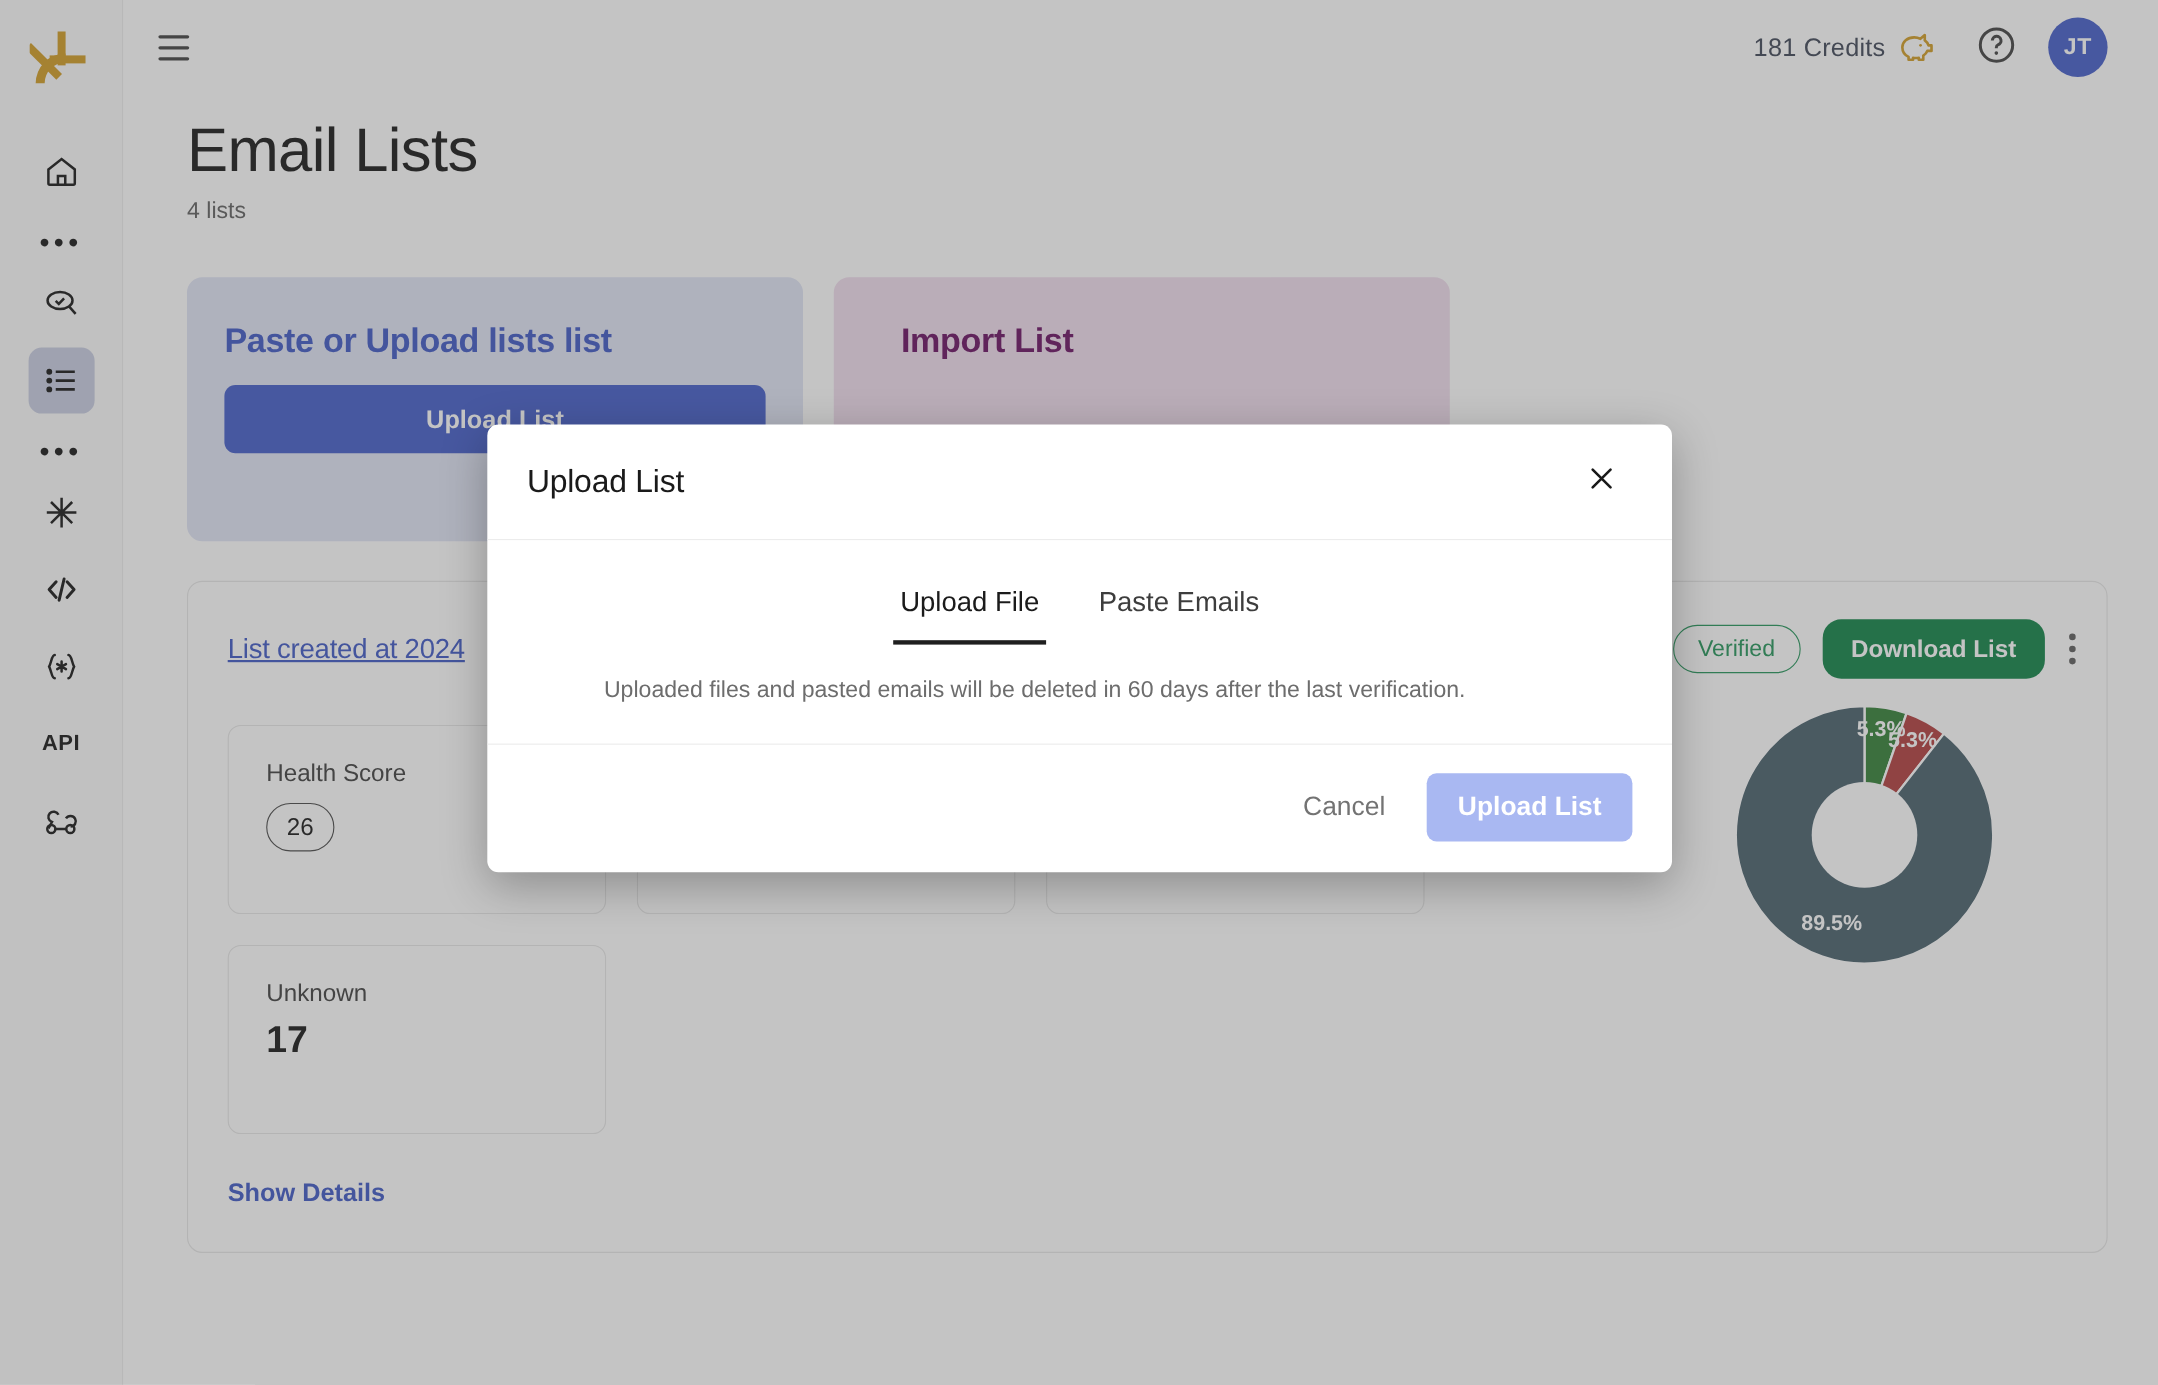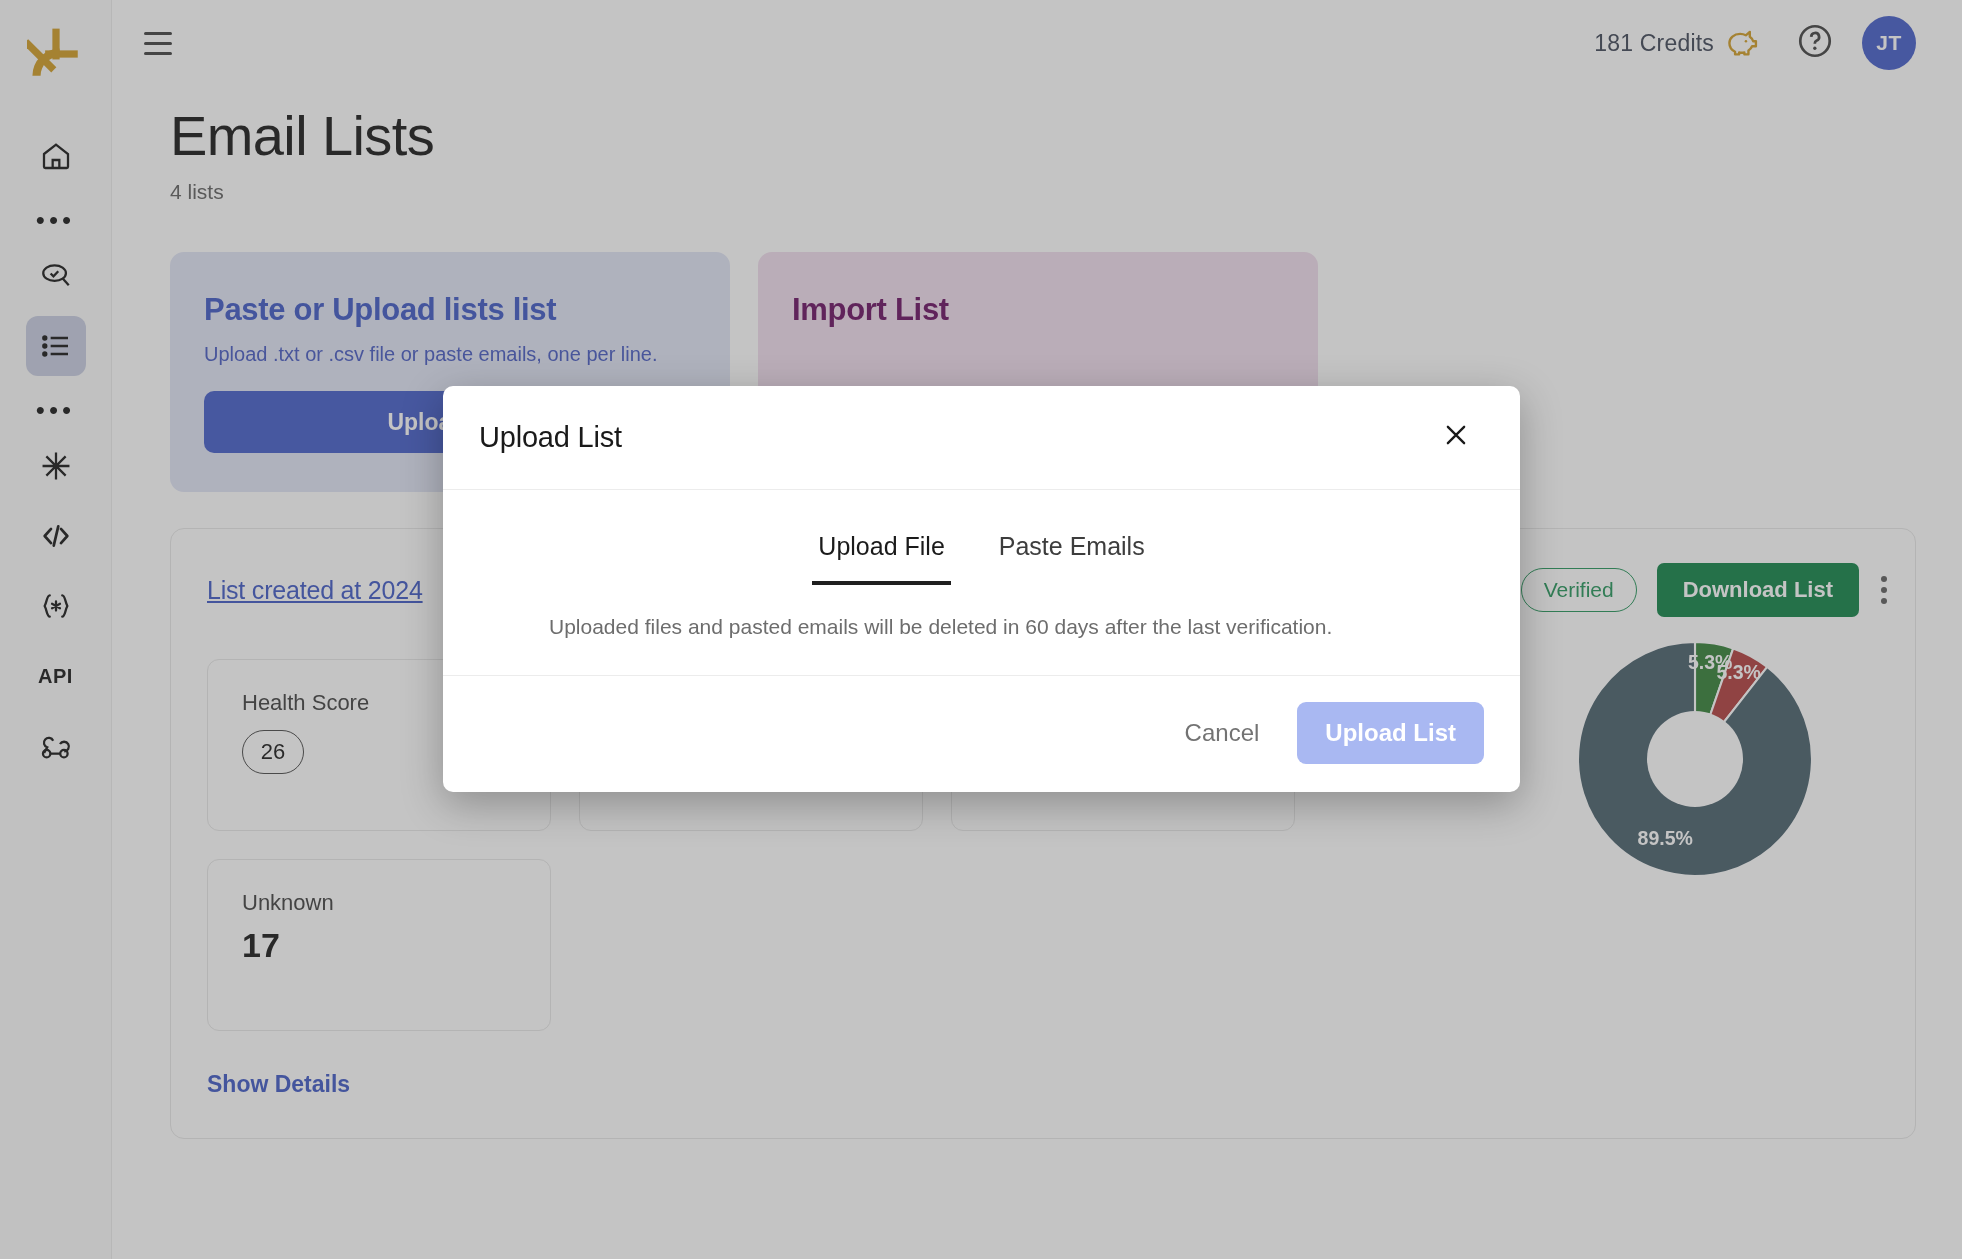--- a/index.html
+++ b/index.html
@@ -66,21 +66,21 @@
 
   .cards-row { display:flex; gap:28px; margin-top:48px; }
   .promo {
     width:560px; height:240px; border-radius:14px;
     padding:40px 34px 0 34px;
   }
   .promo.blue { background:#dfe3f5; }
   .promo.pink { background:#f0dced; }
   .promo h3 { font-size:31px; font-weight:600; letter-spacing:-.3px; }
   .promo.blue h3 { color:#3b55c4; }
-  .promo.pink h3 { color:#660a5e; }
+  .promo.pink h3 { color:#660a5e;margin-left:27px; }
   .promo p { font-size:20px; line-height:1.45; margin-top:12px; color:#4256c0; }
   .promo.pink p { color:#6b2a62; }
   .promo-btn {
     margin-top:22px; height:62px; border-radius:10px;
     background:#4059c8; color:#fff;
     display:flex; align-items:center; justify-content:center;
     font-size:23px; font-weight:600; border:none; width:100%;
   }
 
   
@@ -92,21 +92,21 @@
   .list-head { display:flex; align-items:center; }
   .list-link {
     font-size:25px; color:#3b55c4; text-decoration:underline;
     font-weight:500; letter-spacing:-.2px;
   }
   .badge {
     border:1px solid #1f9256; color:#1f9256; border-radius:999px;
     padding:9px 22px; font-size:21px; margin-right:20px;
   }
   .dl-btn {
-    background:#0b8043; color:#fff; border:none; border-radius:7px;
+    background:#0b8043; color:#fff; border:none; border-radius:17px;
     padding:0 26px; height:54px; font-size:22px; font-weight:600;
   }
   .kebab { margin-left:22px; display:flex; flex-direction:column; gap:5px; align-items:center; }
   .kebab i { width:6px; height:6px; border-radius:50%; background:#5a5a5a; display:block; }
 
   .stats { display:flex; gap:28px; margin-top:42px; flex-wrap:wrap; width:1120px; }
   .stat {
     width:344px; height:172px; border:1px solid #e6e6e6; border-radius:12px;
     padding:30px 34px;
   }
@@ -282,21 +282,20 @@
         <div class="avatar">JT</div>
       </div>
 
       <div class="content">
         <h1 class="page-title">Email Lists</h1>
         <div class="page-sub">4 lists</div>
 
         <div class="cards-row">
           <div class="promo blue">
             <h3>Paste or Upload lists list</h3>
-            <p>Upload .txt or .csv file or paste emails, one per line.</p>
             <button class="promo-btn">Upload List</button>
           </div>
           <div class="promo pink">
             <h3>Import List</h3>
             <p></p>
           </div>
         </div>
 
         <div class="list-card">
           <div class="list-head">

